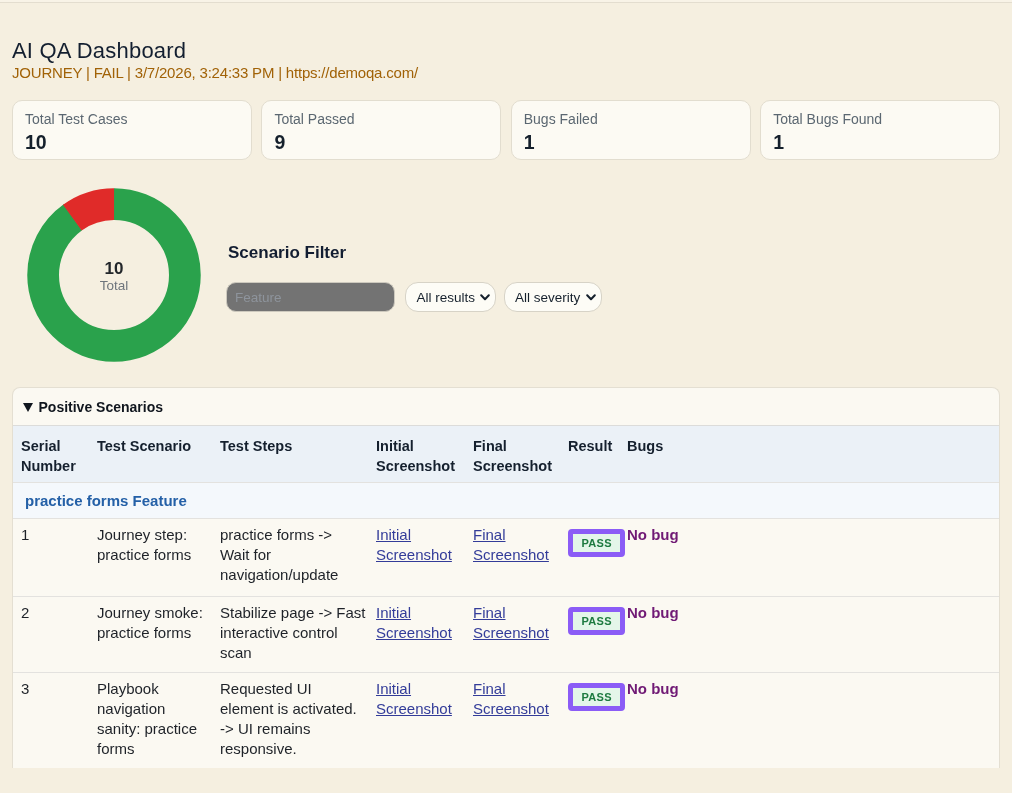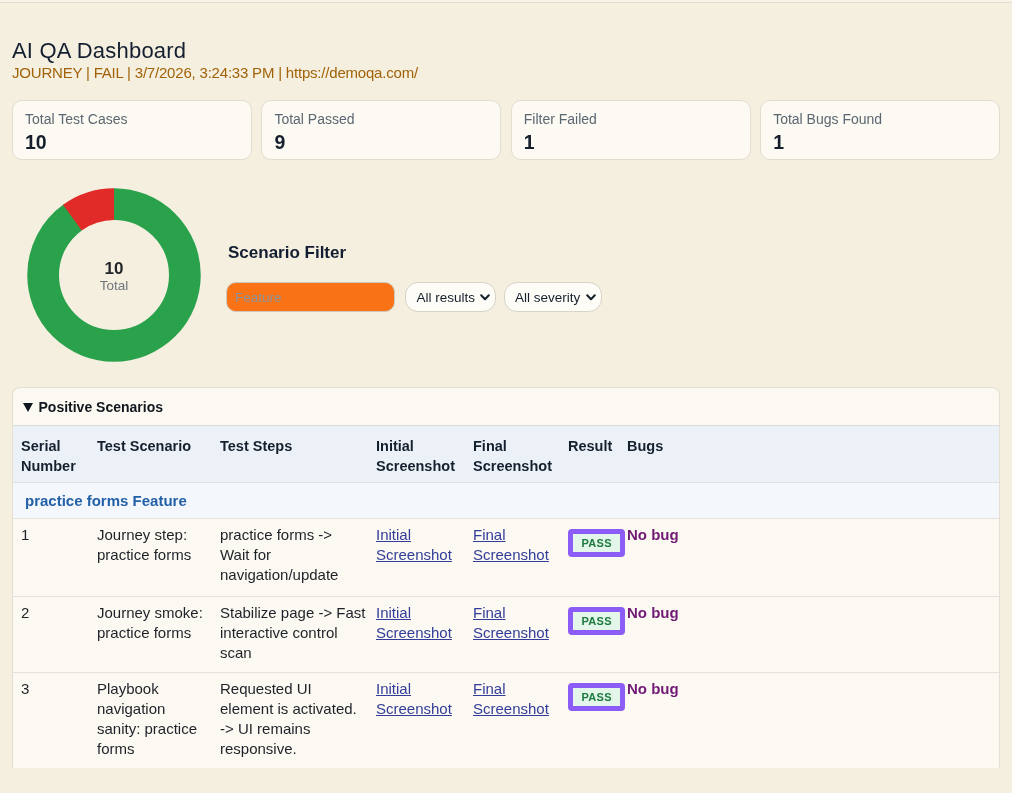--- a/index.html
+++ b/index.html
@@ -25,21 +25,21 @@
     border-radius: 10px; height: 60px; padding: 10px 12px;
   }
   .card .lbl { font-size: 14px; color: #5b6771; }
   .card .num { font-size: 19.5px; font-weight: bold; color: #15202c; margin-top: 4px; }
   .chartrow { position: relative; height: 227px; }
   .donut { position: absolute; left: 0; top: 0; }
   .filter { position: absolute; left: 214px; top: 83px; }
   .filter h2 { font-size: 17px; font-weight: bold; color: #121d31; margin-left: 2px; }
   .controls { display: flex; gap: 10px; margin-top: 19px; align-items: center; }
   .finput {
-    width: 169px; height: 30px; background: #f97316; border: 1px solid #cdc9be;
+    width: 169px; height: 30px; background: #737373; border: 1px solid #cdc9be;
     border-radius: 10px; font-size: 13.5px; padding: 0 8px;
     font-family: "Liberation Sans", sans-serif; color: #1e2228;
   }
   .finput::placeholder { color: #8e949c; }
   .sel {
     height: 30px; justify-content: space-between; white-space: nowrap; background: #fdfcf6; border: 1px solid #d7d3c7;
     border-radius: 13px; display: flex; align-items: center;
     font-size: 13.5px; color: #15202c; padding: 0 5px 0 10.5px;
   }
   .sel .chev { margin-left: auto; flex-shrink: 0; }
@@ -84,21 +84,21 @@
   <div class="cards">
     <div class="card">
         <div class="lbl">Total Test Cases</div>
         <div class="num">10</div>
       </div>
     <div class="card">
         <div class="lbl">Total Passed</div>
         <div class="num">9</div>
       </div>
     <div class="card">
-        <div class="lbl">Filter Failed</div>
+        <div class="lbl">Bugs Failed</div>
         <div class="num">1</div>
       </div>
     <div class="card">
         <div class="lbl">Total Bugs Found</div>
         <div class="num">1</div>
       </div>
   </div>
 
   <div class="chartrow">
     <svg class="donut" width="232" height="232" viewBox="0 0 232 232" style="left:-14px; top:-1px;">

